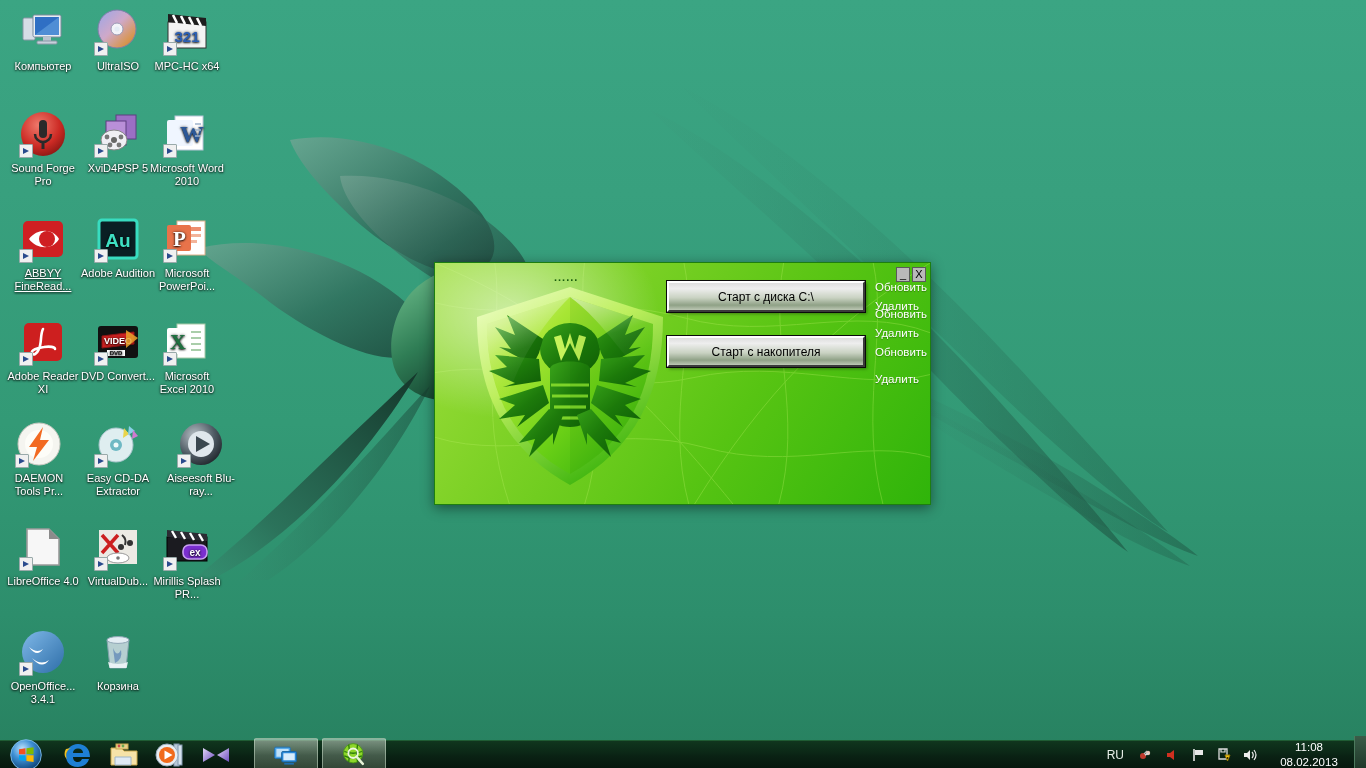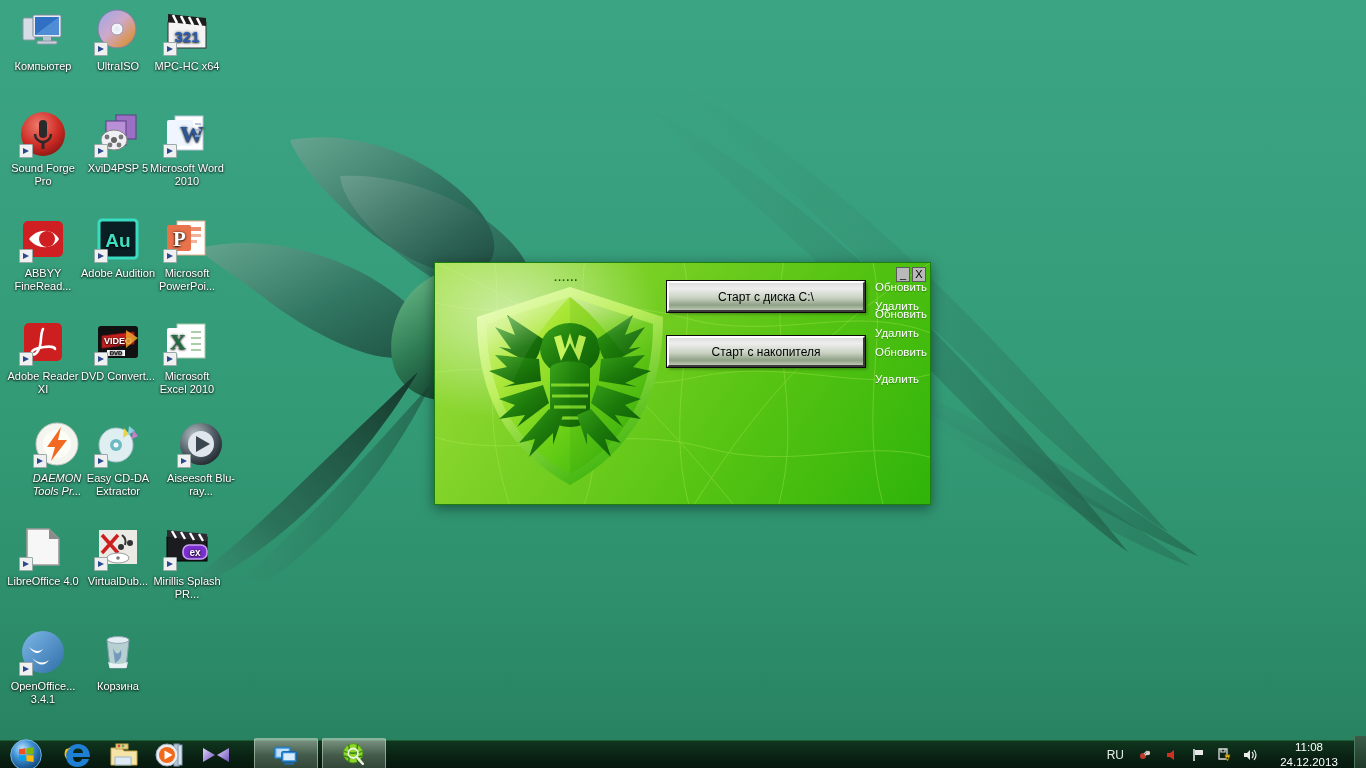--- a/index.html
+++ b/index.html
@@ -282,21 +282,21 @@
           <rect x="12" y="6" width="28" height="34" fill="#ffffff" stroke="#b8c6d8"></rect>
           <rect x="4" y="10" width="26" height="26" rx="2" fill="#f0f6ff"></rect>
           <text x="17" y="32" font-size="24" font-weight="bold" fill="#2b5797" font-family="Liberation Serif, serif">W</text>
           <path d="M32 14 h6 M32 20 h6 M32 26 h6" stroke="#9db3cc" stroke-width="1.6"></path>
         </svg>
         <span class="shortcut-arrow"></span>
       </div>
       <span class="di-label">Microsoft Word 2010</span>
     </div>
 
-    <div class="desk-icon" style="left:6px; top:215px;">
+    <div class="desk-icon" style="left:6px; top:215px;text-decoration:underline;">
       <div class="di-img">
         <svg viewBox="0 0 48 48" width="48" height="48">
           <rect x="4" y="6" width="40" height="36" rx="5" fill="#cf1f22"></rect>
           <path d="M10 24 C18 13 34 13 40 24 C34 35 18 35 10 24 Z" fill="#ffffff"></path>
           <circle cx="28" cy="24" r="8" fill="#cf1f22"></circle>
         </svg>
         <span class="shortcut-arrow"></span>
       </div>
       <span class="di-label">ABBYY FineRead...</span>
     </div>
@@ -359,21 +359,21 @@
           <rect x="14" y="6" width="28" height="34" fill="#ffffff" stroke="#a8c9a8"></rect>
           <path d="M20 14 h18 M20 20 h18 M20 26 h18 M20 32 h18" stroke="#8fbf8f" stroke-width="1.5"></path>
           <rect x="4" y="10" width="24" height="26" rx="2" fill="#ffffff"></rect>
           <text x="7" y="31" font-size="22" font-weight="bold" fill="#1f7040" font-family="Liberation Serif, serif">X</text>
         </svg>
         <span class="shortcut-arrow"></span>
       </div>
       <span class="di-label">Microsoft Excel 2010</span>
     </div>
 
-    <div class="desk-icon" style="left:20px; top:420px;font-style:italic;">
+    <div class="desk-icon" style="left:2px; top:420px;">
       <div class="di-img">
         <svg viewBox="0 0 48 48" width="48" height="48">
           <circle cx="24" cy="24" r="21" fill="#f5f5f0" stroke="#c8c8c0"></circle>
           <circle cx="24" cy="24" r="14" fill="#fdfdf8"></circle>
           <path d="M28 7 L14 27 L22 27 L18 41 L34 20 L25 20 Z" fill="#f26a21"></path>
         </svg>
         <span class="shortcut-arrow"></span>
       </div>
       <span class="di-label">DAEMON Tools Pr...</span>
     </div>
@@ -727,20 +727,20 @@
         <span class="tray-ic">
           <svg viewBox="0 0 16 16" width="16" height="16">
             <path d="M2 6 h3 L8 3 v10 L5 10 H2 Z" fill="#ececec"></path>
             <path d="M10 5 q2.5 3 0 6 M12 3 q4 5 0 10" stroke="#ececec" stroke-width="1.2" fill="none"></path>
           </svg>
         </span>
       </div>
 
       <div id="clock">
         <div>11:08</div>
-        <div>24.12.2013</div>
+        <div>08.02.2013</div>
       </div>
 
       <div id="show-desktop"></div>
     </div>
   </div>
 
 </div>
 
 </body></html>

